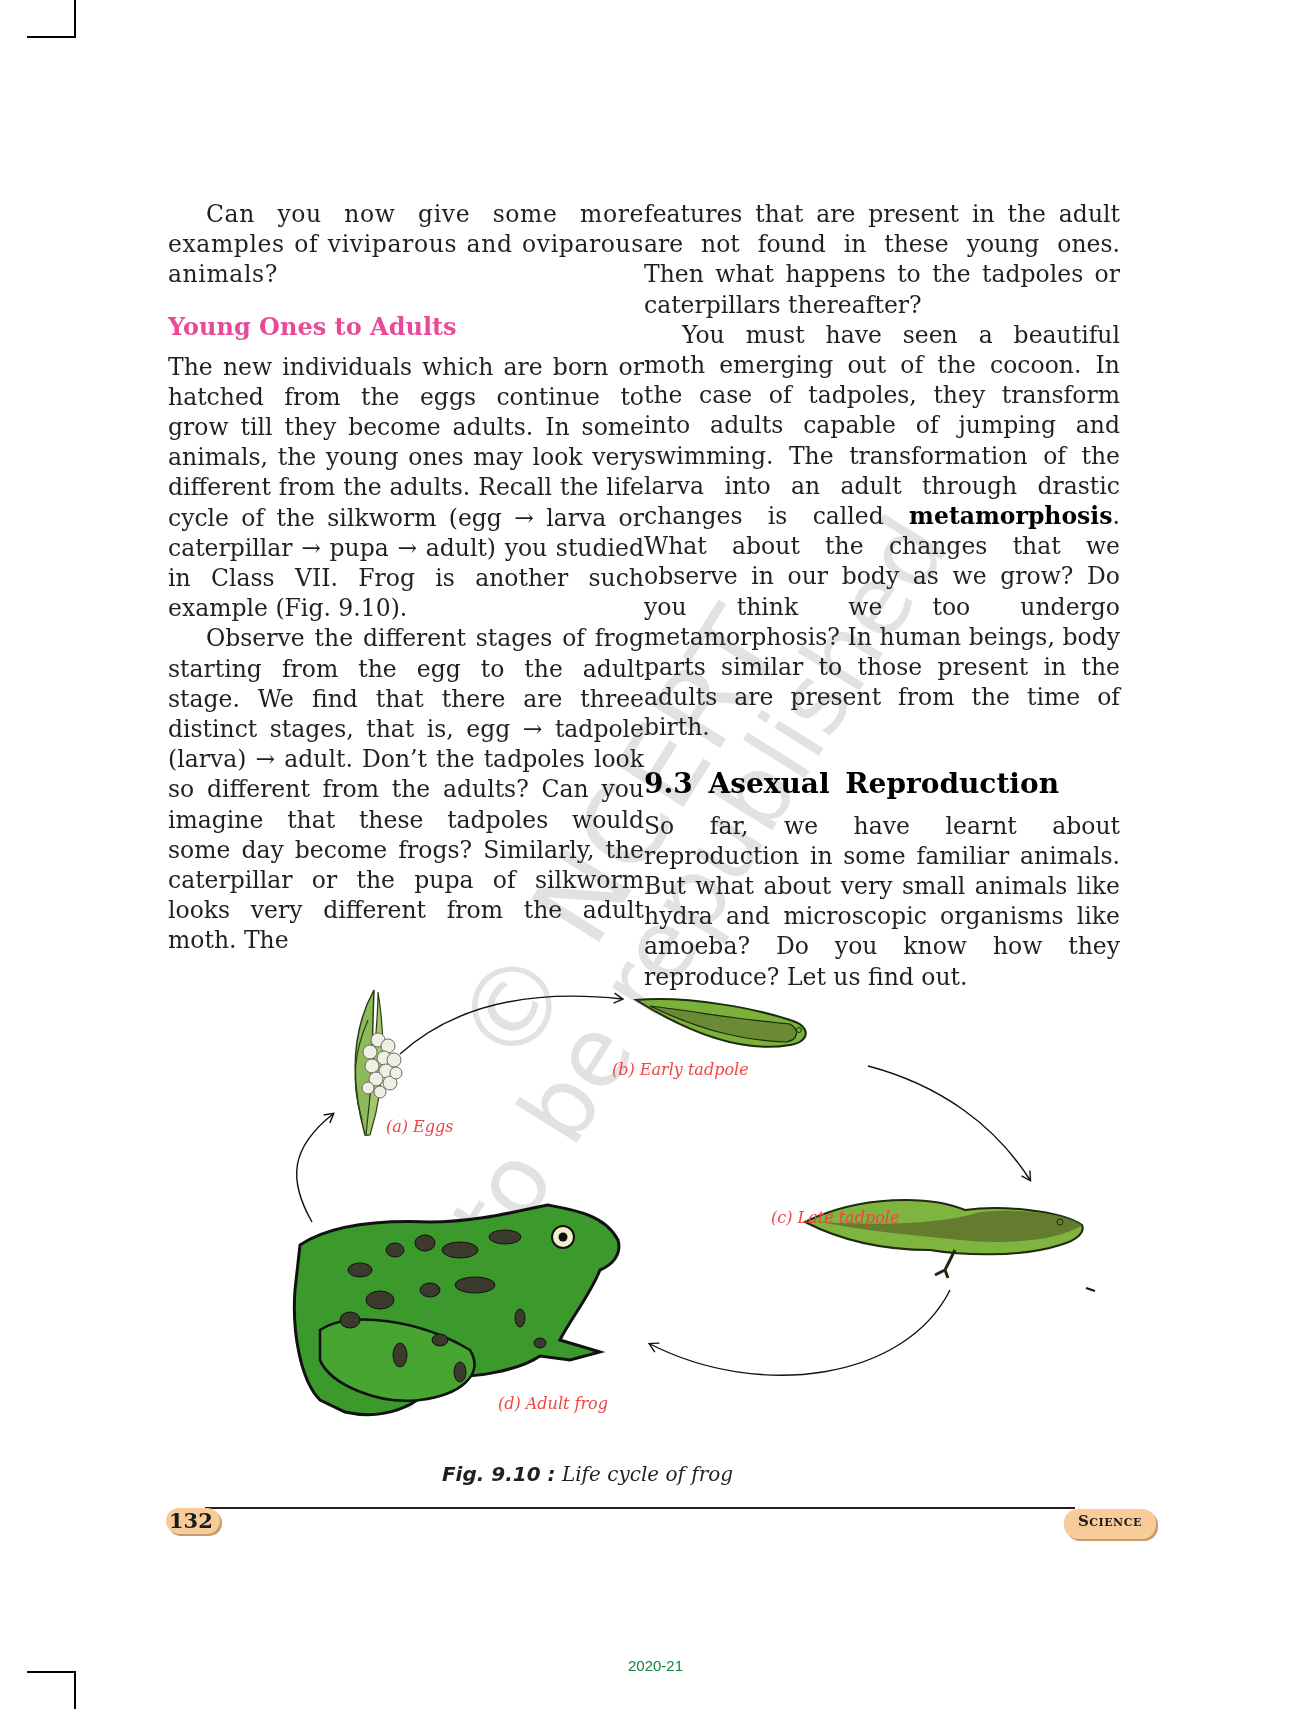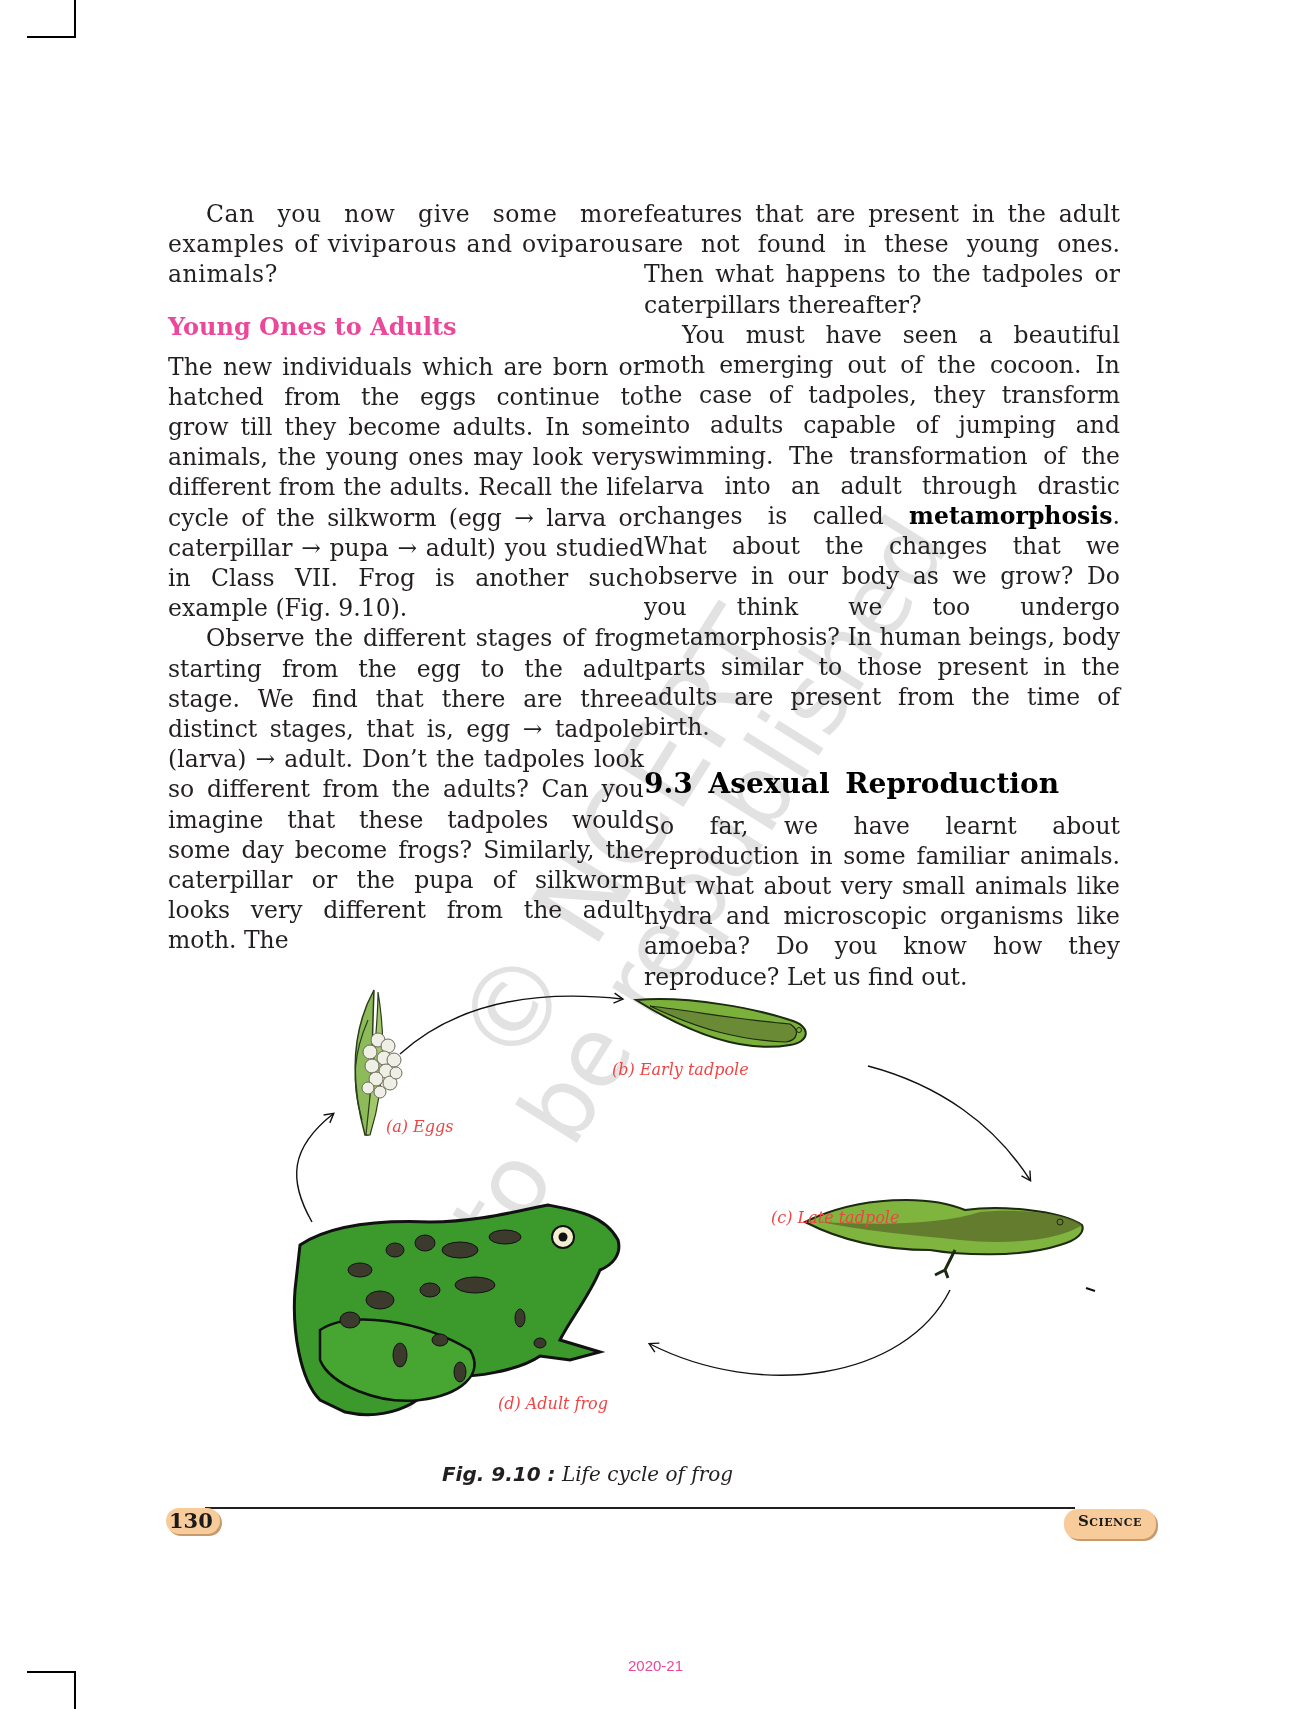--- a/index.html
+++ b/index.html
@@ -13,21 +13,21 @@
   b.term{font-weight:bold;color:#000;}
   .wm{position:absolute;color:rgba(190,190,190,0.45);font-family:"DejaVu Sans","Liberation Sans",sans-serif;font-size:110px;transform-origin:0 0;white-space:nowrap;pointer-events:none;}
   .fig{position:absolute;left:0;top:0;width:1312px;height:1709px;}
   .lbl{position:absolute;font-family:"DejaVu Serif","Liberation Serif",serif;font-style:italic;font-size:16px;color:#ef4444;white-space:nowrap;}
   .cap{position:absolute;left:0;width:1175px;top:1462px;text-align:center;font-size:20px;font-style:italic;}
   .cap b{font-family:"DejaVu Sans","Liberation Sans",sans-serif;font-weight:bold;}
   .rule{position:absolute;left:205px;top:1507px;width:870px;height:2px;background:#231f20;}
   .badge{position:absolute;background:#f8cc9a;border-radius:14px;box-shadow:2px 2px 0 #c79a6c;font-family:"DejaVu Serif","Liberation Serif",serif;font-weight:bold;color:#1a1a1a;}
   .pg{left:166px;top:1508px;height:26px;padding:0 7px 0 3px;font-size:21px;line-height:26px;}
   .sci{left:1064px;top:1509px;height:30px;padding:0 14px;font-size:15px;line-height:25px;font-variant:small-caps;letter-spacing:0.5px;}
-  .year{position:absolute;left:628px;top:1657px;font-family:"Liberation Sans","DejaVu Sans",sans-serif;font-size:15px;color:#ec4899;}
+  .year{position:absolute;left:628px;top:1657px;font-family:"Liberation Sans","DejaVu Sans",sans-serif;font-size:15px;color:#15803d;}
 </style>
 </head>
 <body>
 
 <div class="crop" style="left:27px;top:36px;width:49px;height:2px;"></div>
 <div class="crop" style="left:74px;top:0;width:2px;height:38px;"></div>
 <div class="crop" style="left:27px;top:1671px;width:49px;height:2px;"></div>
 <div class="crop" style="left:74px;top:1671px;width:2px;height:38px;"></div>
 
 <div class="wm" style="left:430px;top:1020px;transform:rotate(-58deg);">© NCERT</div>
@@ -119,15 +119,15 @@
 </svg>
 
 <div class="lbl" style="left:386px;top:1117px;">(a) Eggs</div>
 <div class="lbl" style="left:612px;top:1060px;">(b) Early tadpole</div>
 <div class="lbl" style="left:771px;top:1208px;">(c) Late tadpole</div>
 <div class="lbl" style="left:498px;top:1394px;">(d) Adult frog</div>
 
 <div class="cap"><b>Fig. 9.10 :</b><span> Life cycle of frog</span></div>
 
 <div class="rule"></div>
-<div class="badge pg">130</div>
+<div class="badge pg">132</div>
 <div class="badge sci">Science</div>
 <div class="year">2020-21</div>
 
 </body></html>

